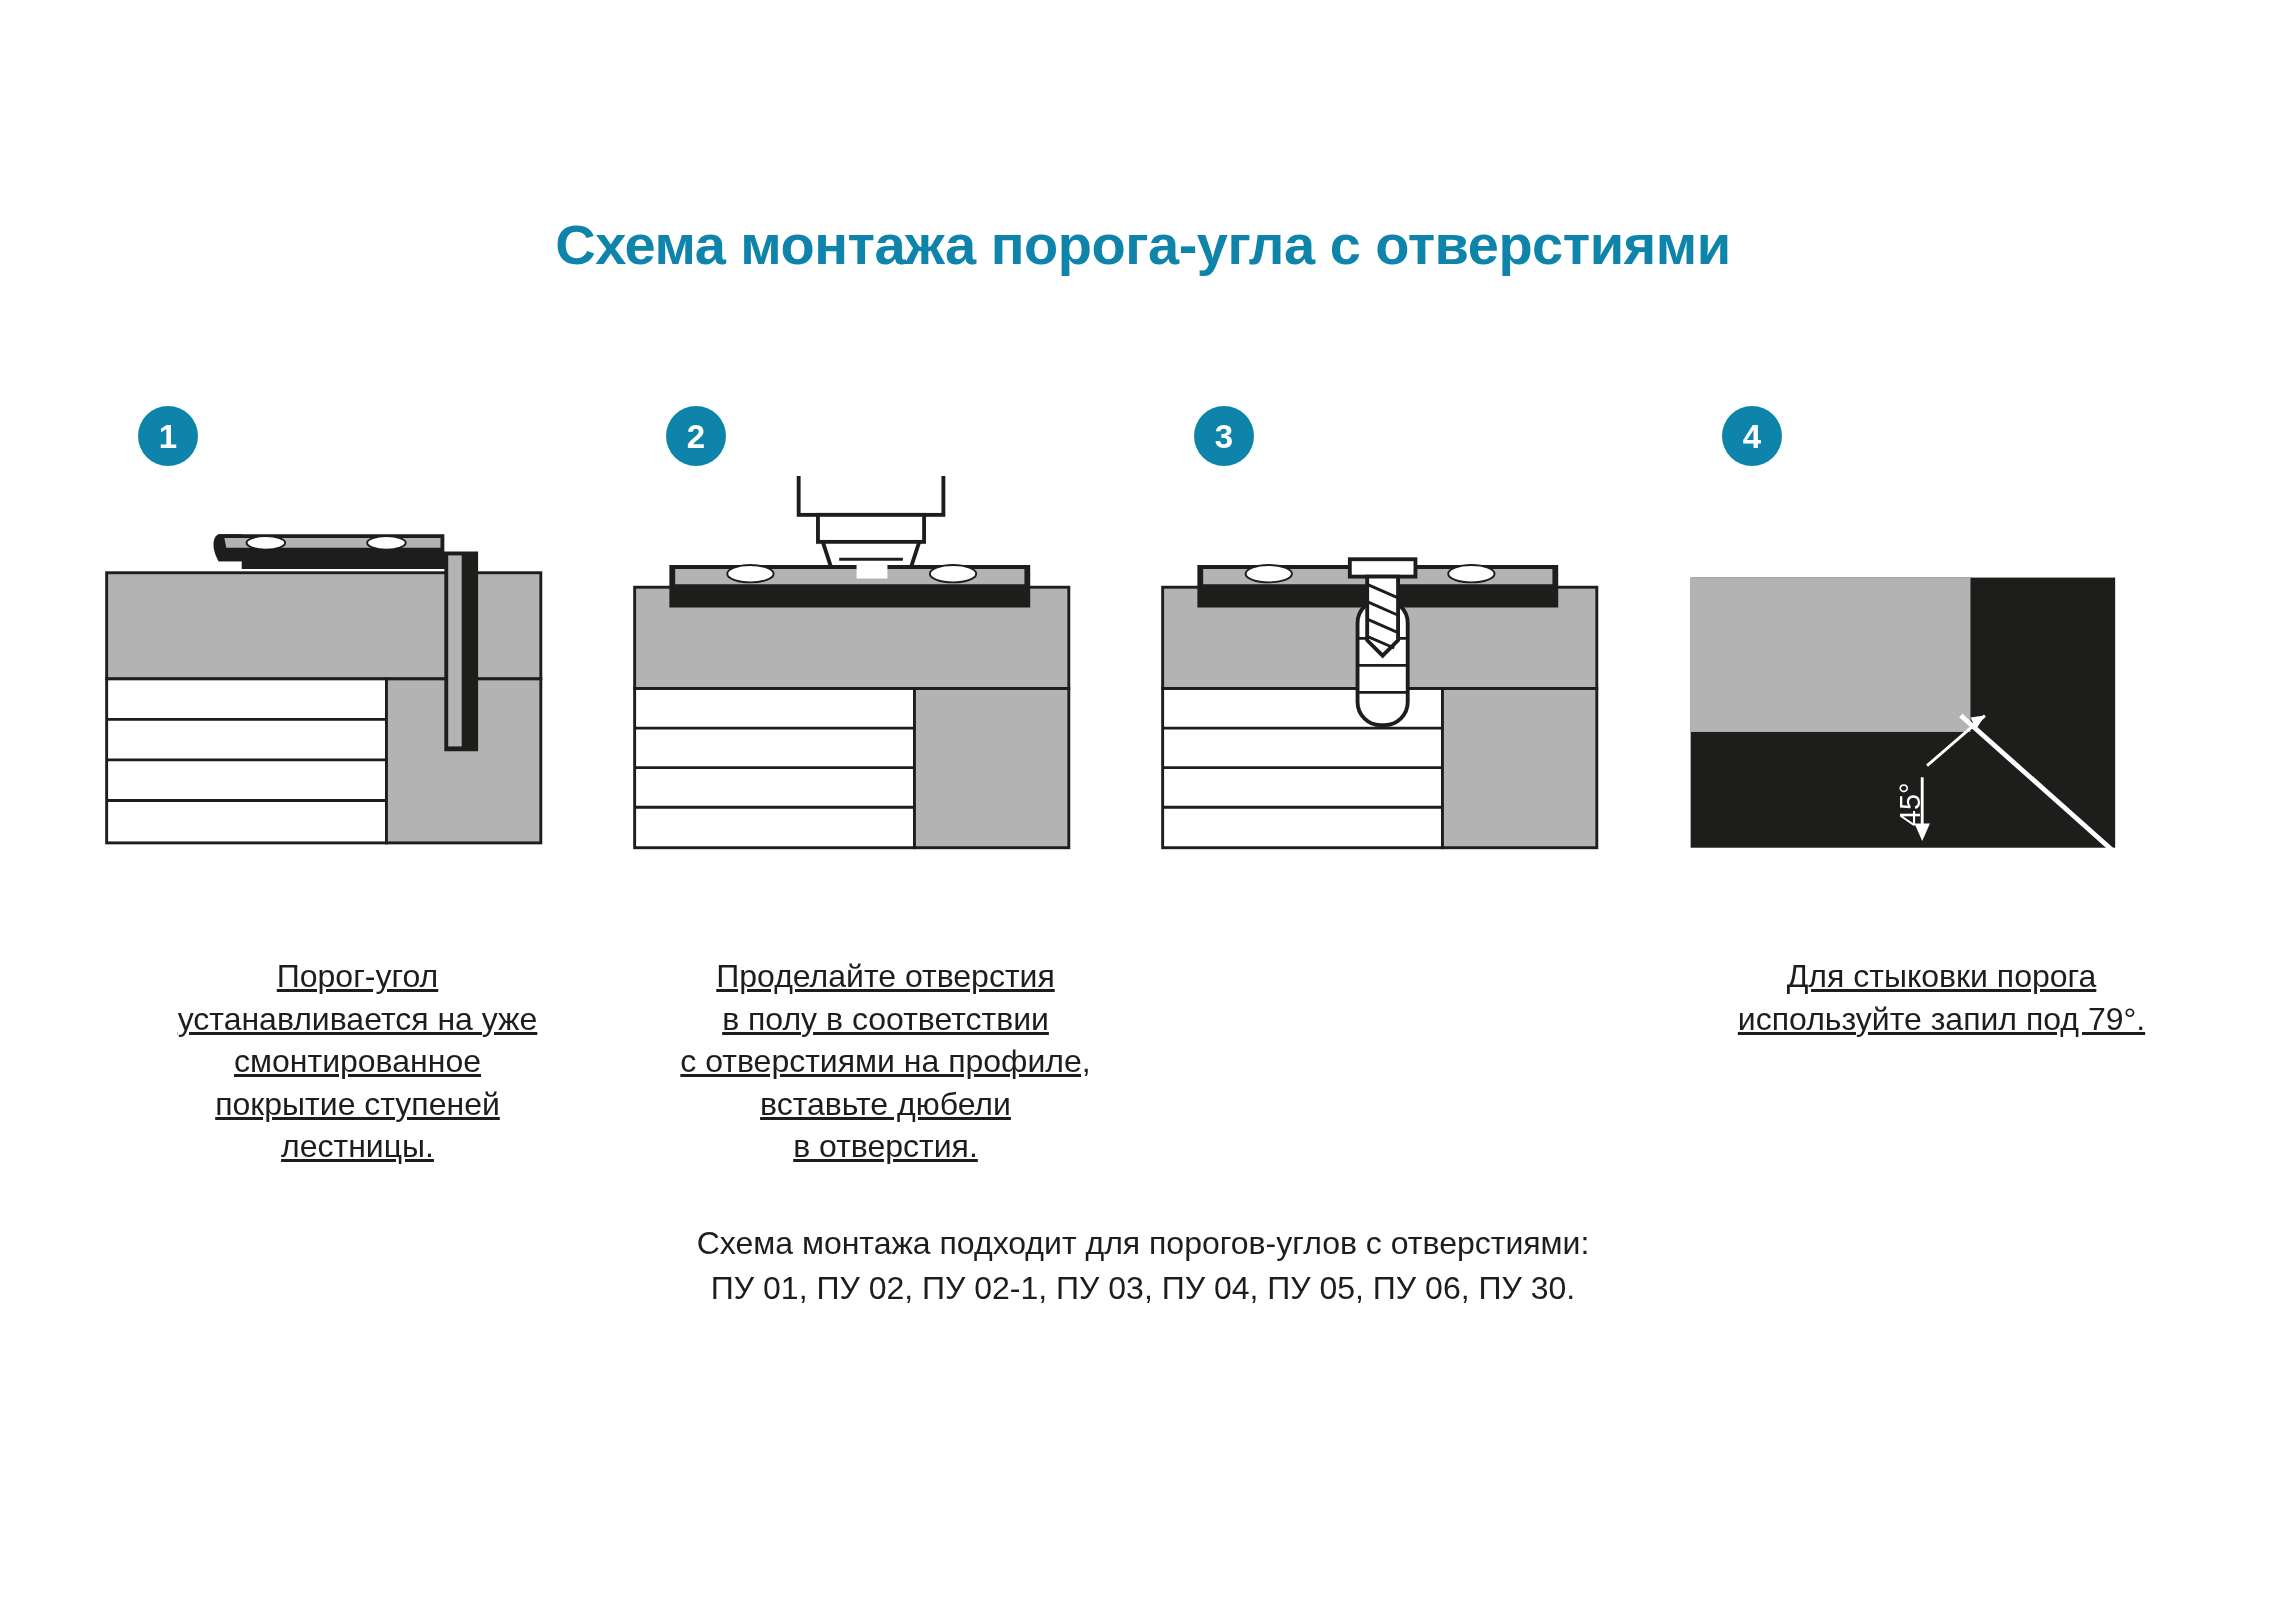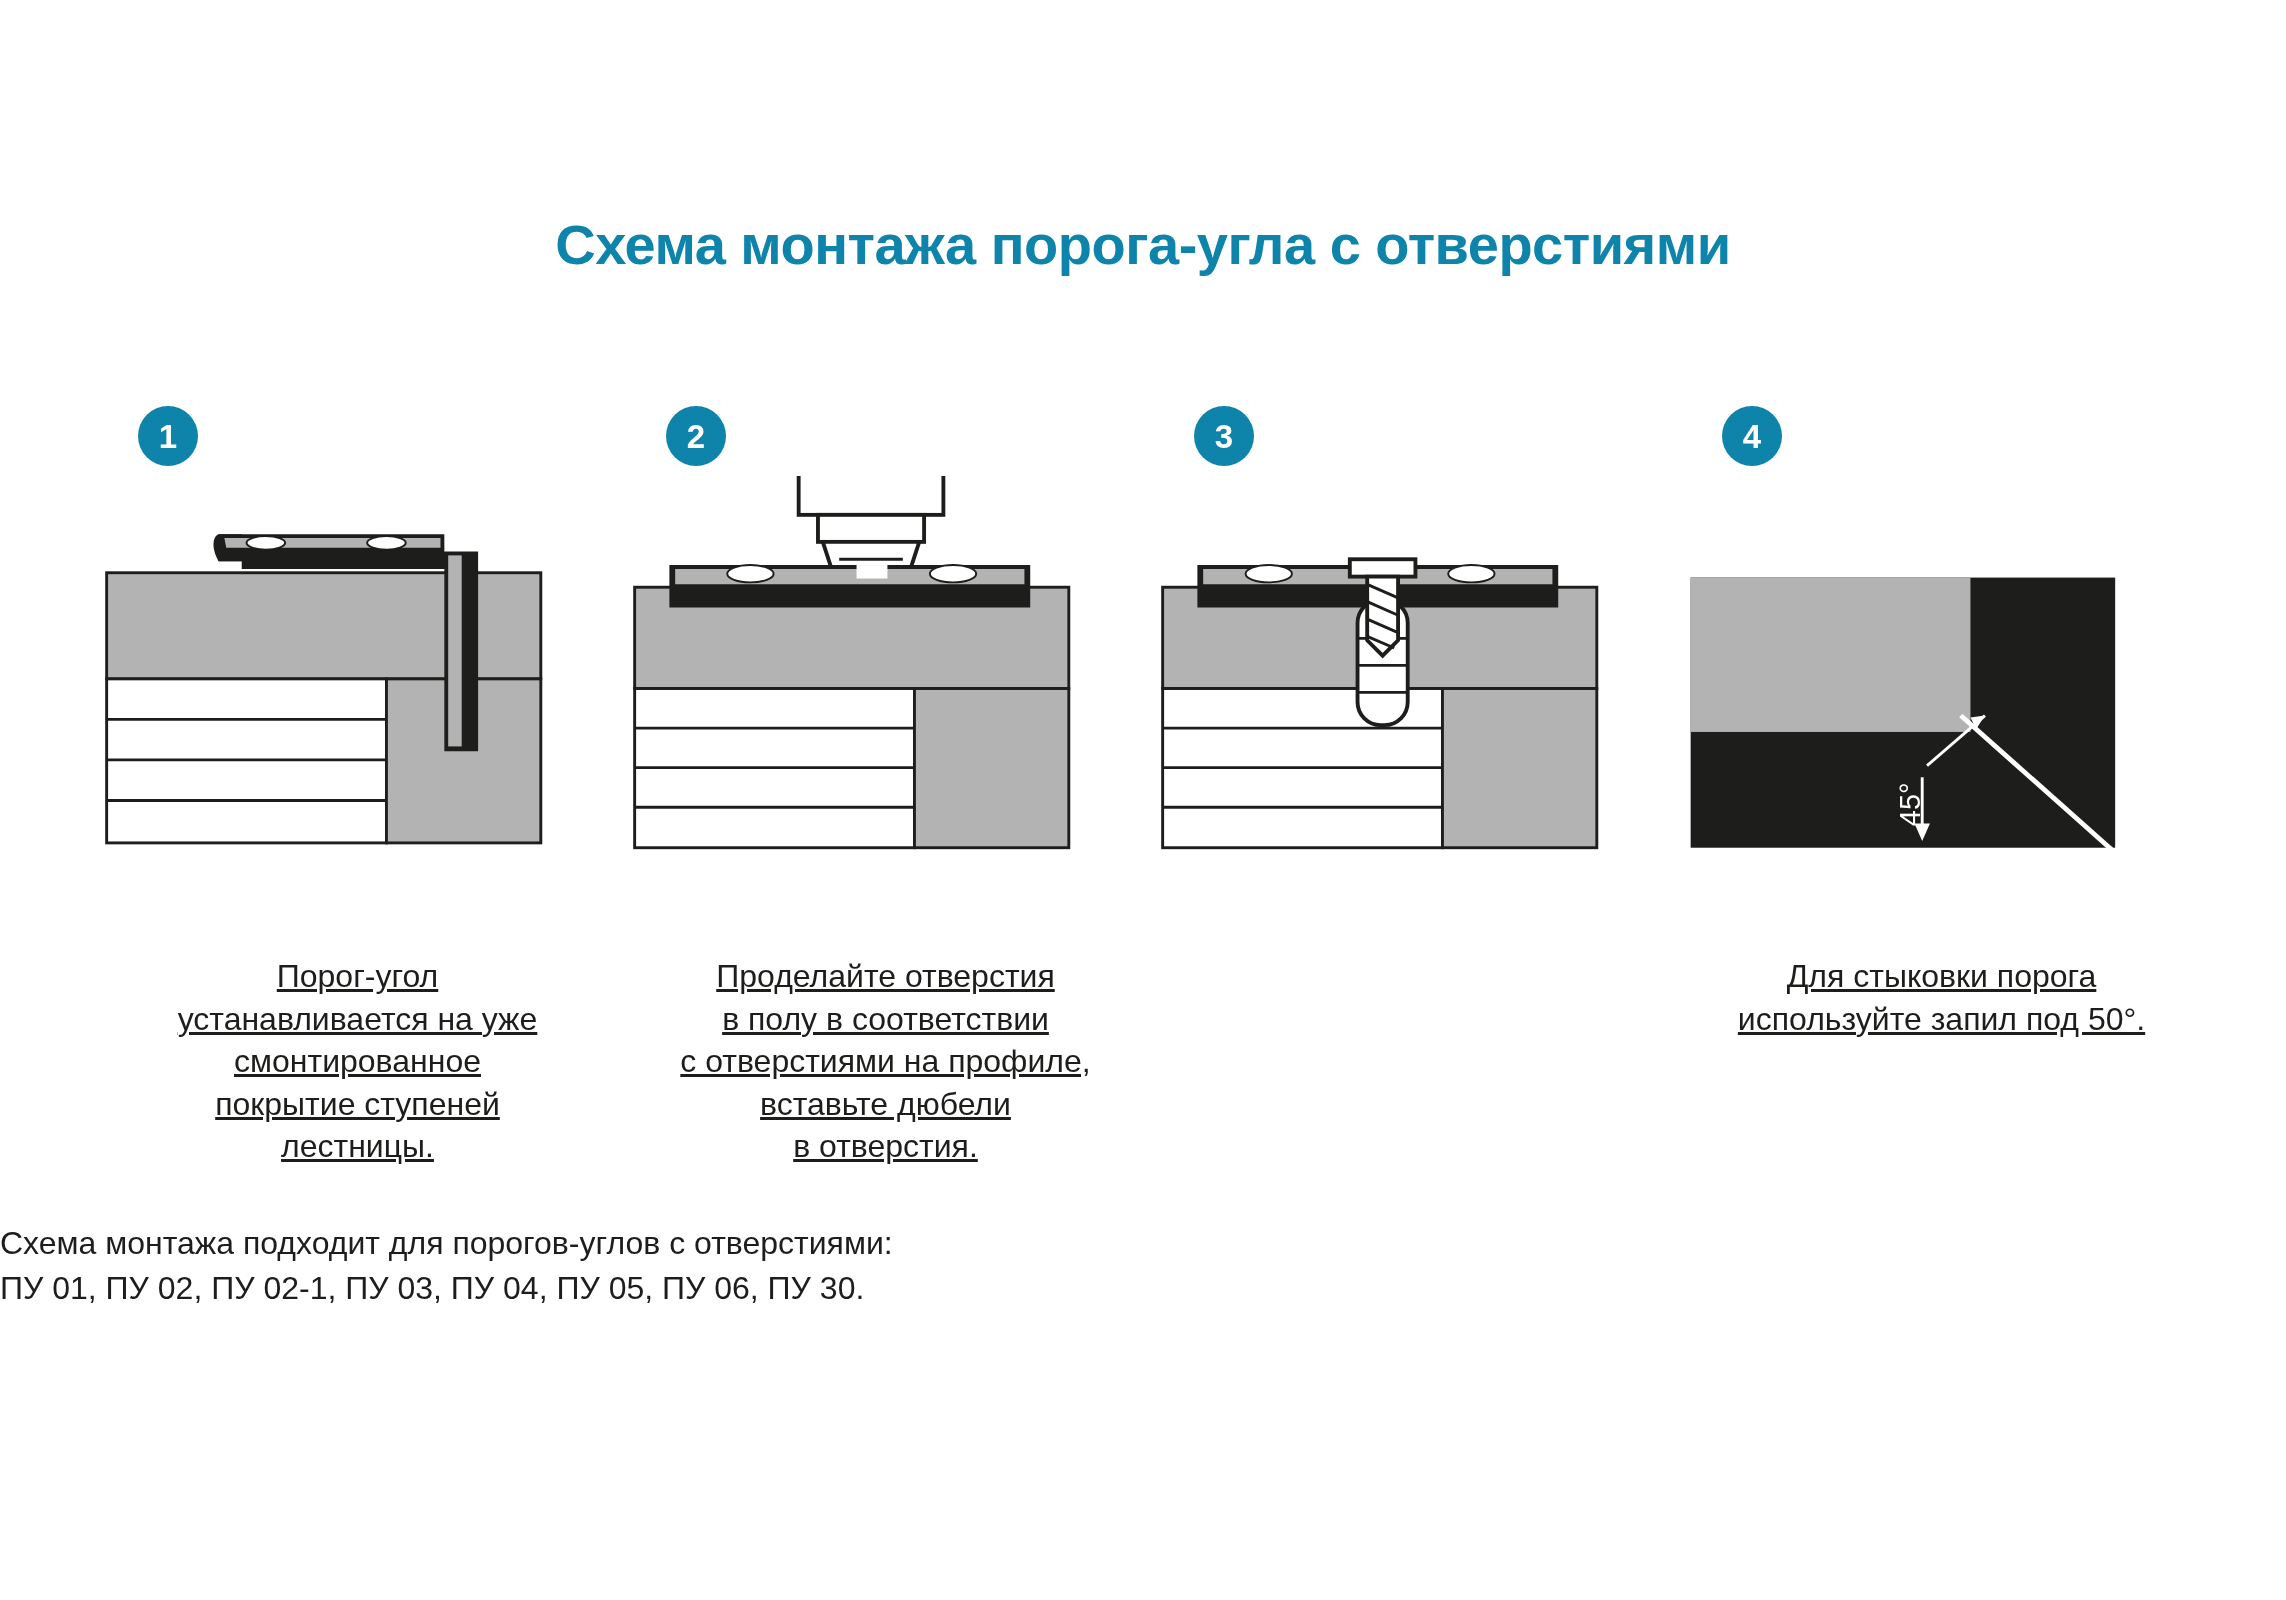--- a/index.html
+++ b/index.html
@@ -92,21 +92,21 @@
     white-space: pre-line;
     text-decoration: underline;
   }
 
   
   .footer {
     position: absolute;
     left: 0;
     top: 1221px;
     width: 2286px;
-    text-align: left;
+    text-align: center;
     font-size: 32px;
     line-height: 1.4;
     color: #1d1d1b;
   }
   .footer div { white-space: nowrap; }
 </style>
 </head>
 <body>
 
 <div class="page">
@@ -247,21 +247,21 @@
 
           <line x1="255" y1="300" x2="315" y2="248" stroke="#ffffff" stroke-width="3"></line>
           <polygon points="315,248 300,250 306,262" fill="#ffffff"></polygon>
           <line x1="250" y1="312" x2="250" y2="370" stroke="#ffffff" stroke-width="3"></line>
           <polygon points="250,378 242,360 258,360" fill="#ffffff"></polygon>
 
           <text x="248" y="340" fill="#ffffff" font-family="Liberation Sans, sans-serif" font-size="30" text-anchor="middle" transform="rotate(-90 248 340)">45°</text>
         </svg>
       </div>
       <div class="caption">Для стыковки порога
-используйте запил под 50°.</div>
+используйте запил под 79°.</div>
     </div>
 
   </div>
 
   <div class="footer">
     <div>Схема монтажа подходит для порогов-углов с отверстиями:</div>
     <div>ПУ 01, ПУ 02, ПУ 02-1, ПУ 03, ПУ 04, ПУ 05, ПУ 06, ПУ 30.</div>
   </div>
 
 </div>

